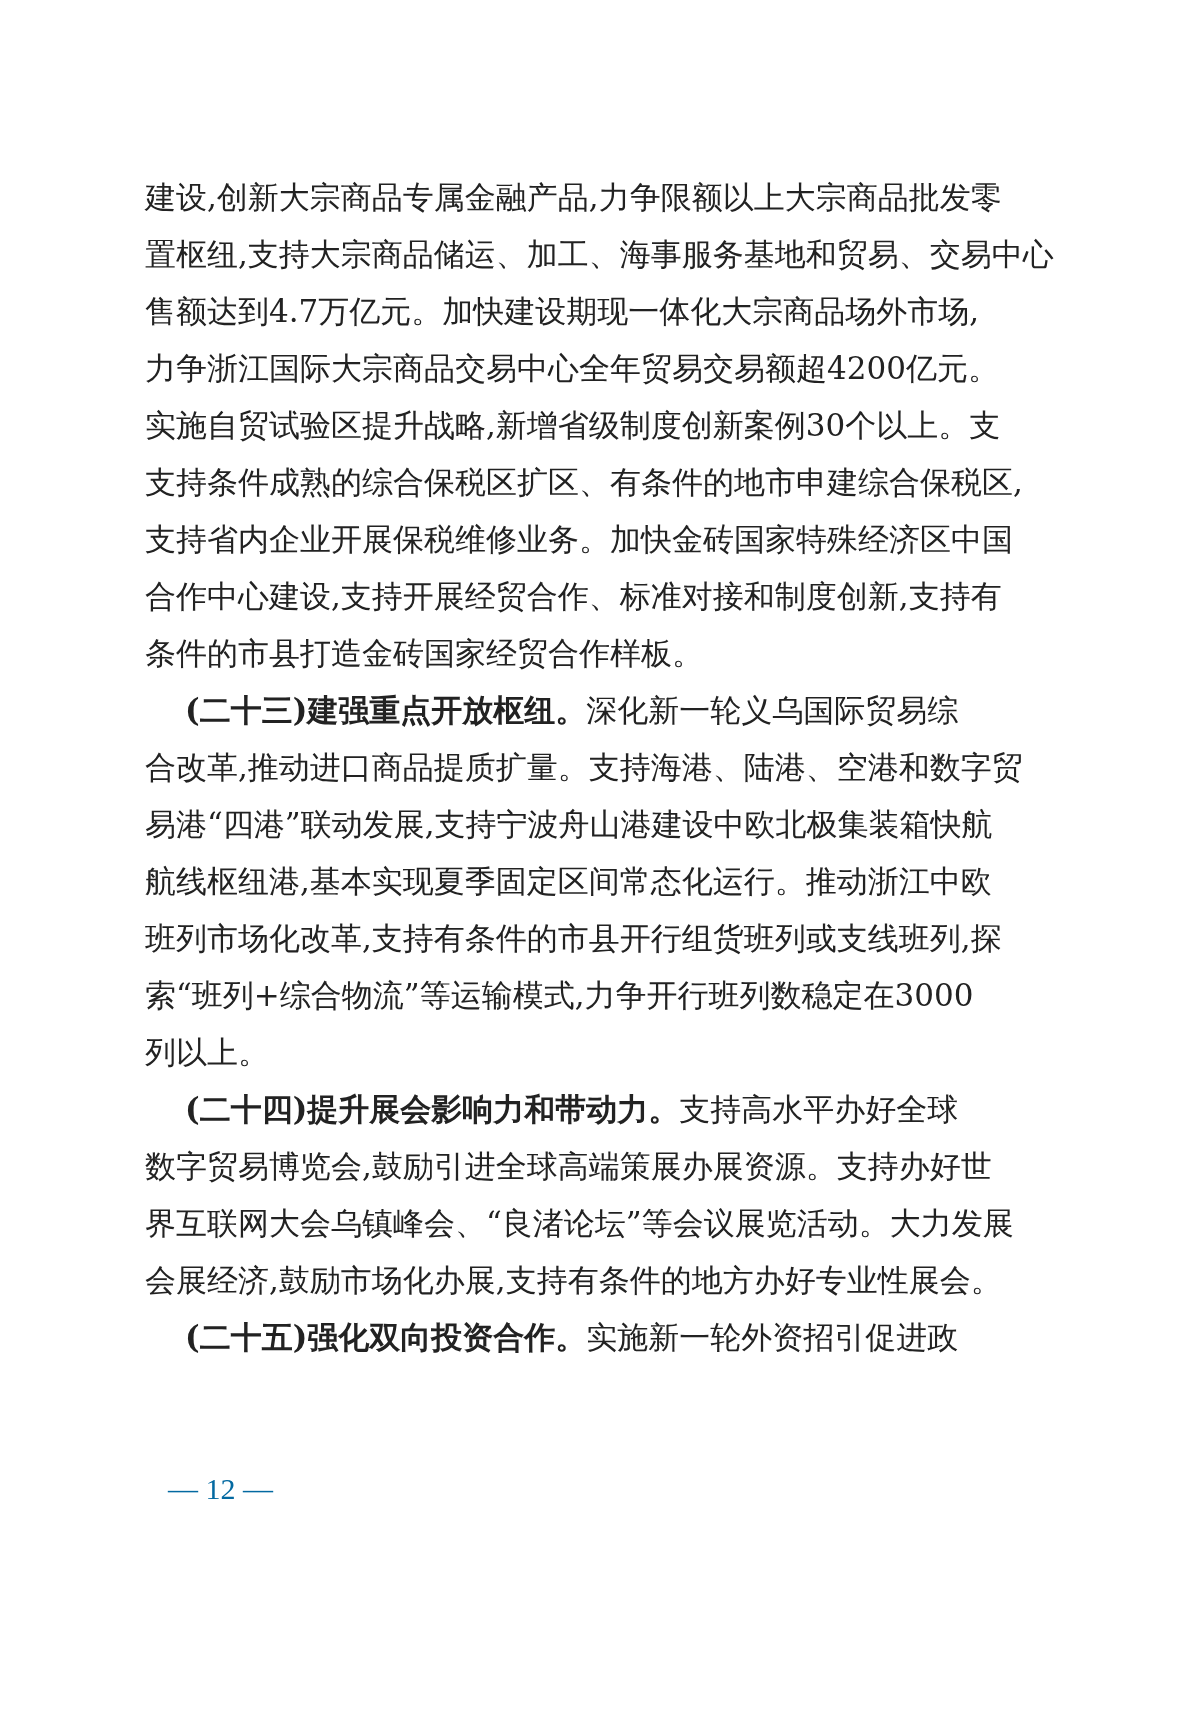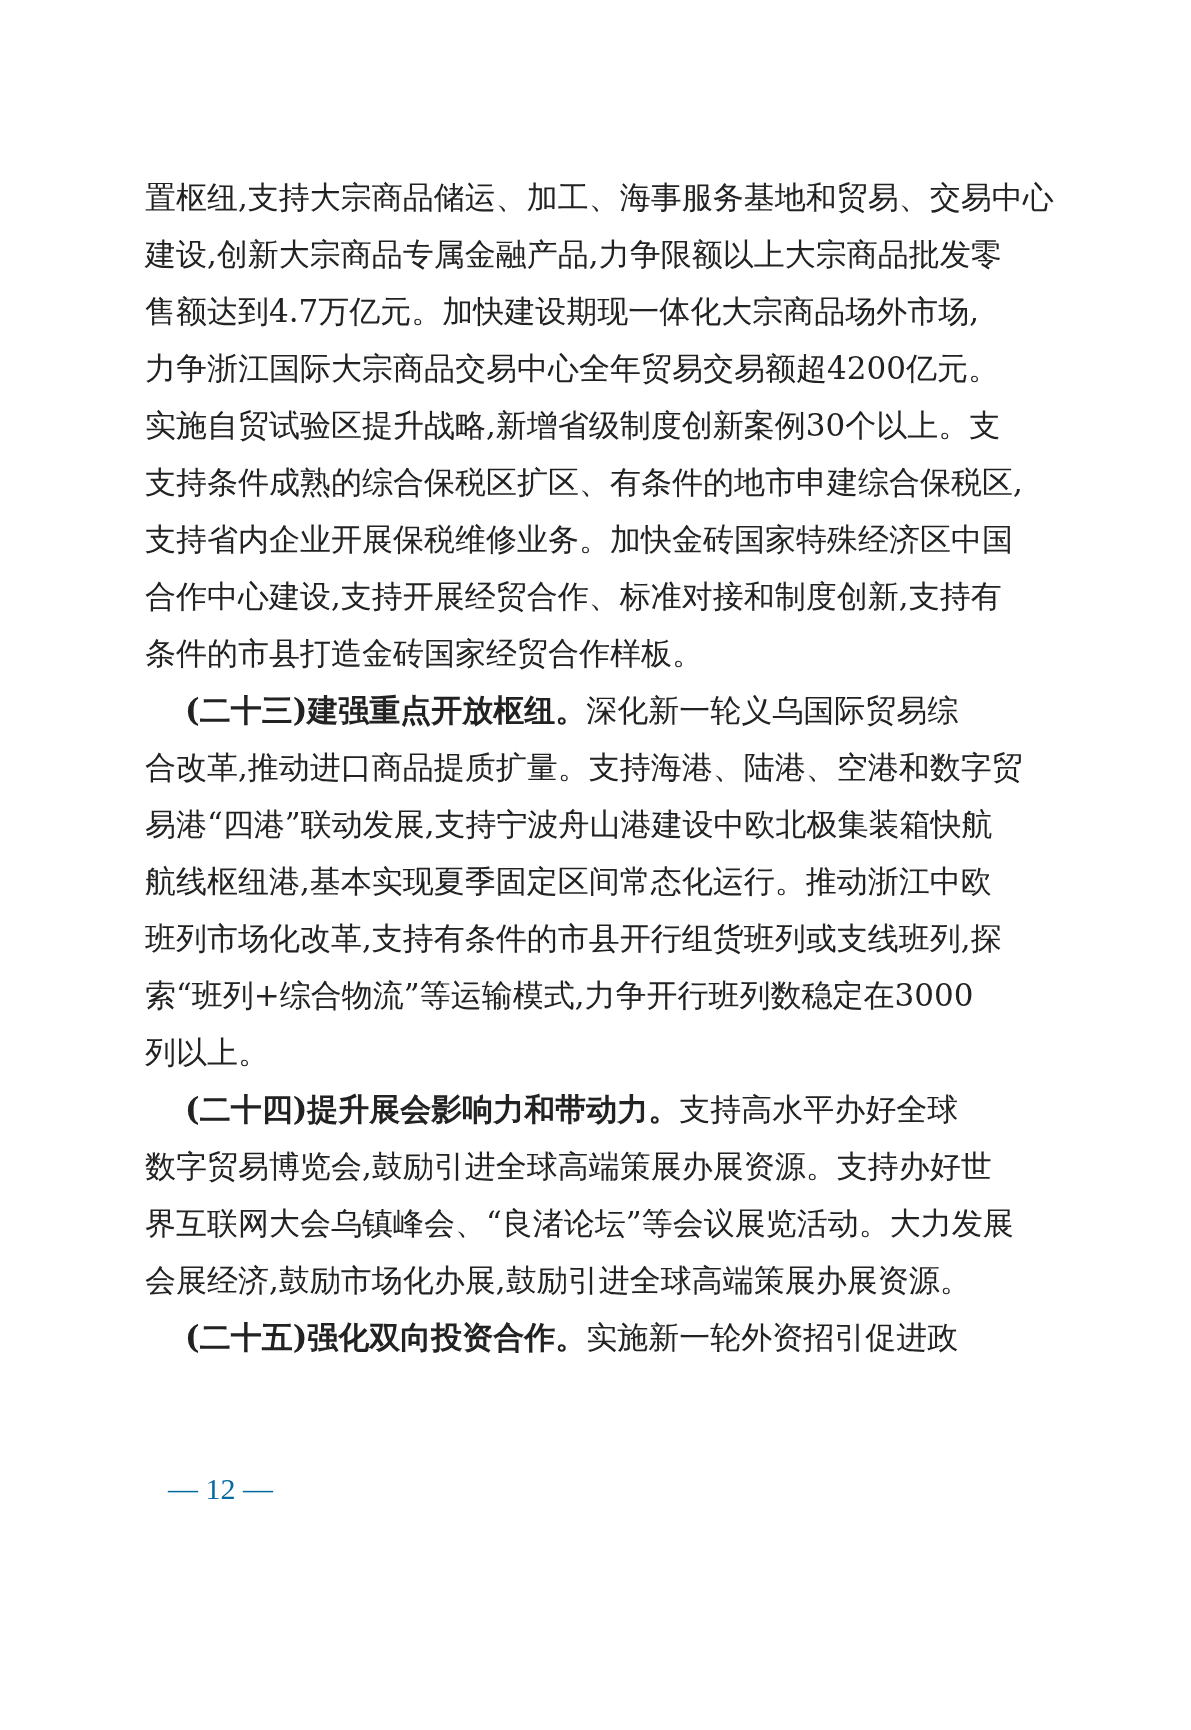--- a/index.html
+++ b/index.html
@@ -20,39 +20,39 @@
   .bold { font-weight: bold; }
   .pagenum {
     position: absolute; left: 168px; top: 1472px;
     font-size: 30px; font-family: "Liberation Serif", serif; color: #0369a1;
   }
 </style>
 </head>
 <body>
 
 <div class="page">
+  <div class="line">建设,创新大宗商品专属金融产品,力争限额以上大宗商品批发零</div>
   <div class="line">置枢纽,支持大宗商品储运、加工、海事服务基地和贸易、交易中心</div>
-  <div class="line">建设,创新大宗商品专属金融产品,力争限额以上大宗商品批发零</div>
   <div class="line">售额达到4.7万亿元。加快建设期现一体化大宗商品场外市场,</div>
   <div class="line">力争浙江国际大宗商品交易中心全年贸易交易额超4200亿元。</div>
   <div class="line">实施自贸试验区提升战略,新增省级制度创新案例30个以上。支</div>
   <div class="line">支持条件成熟的综合保税区扩区、有条件的地市申建综合保税区,</div>
   <div class="line">支持省内企业开展保税维修业务。加快金砖国家特殊经济区中国</div>
   <div class="line">合作中心建设,支持开展经贸合作、标准对接和制度创新,支持有</div>
   <div class="line last">条件的市县打造金砖国家经贸合作样板。</div>
 
   <div class="line indent"><span class="bold">(二十三)建强重点开放枢纽。</span><span>深化新一轮义乌国际贸易综</span></div>
   <div class="line">合改革,推动进口商品提质扩量。支持海港、陆港、空港和数字贸</div>
   <div class="line">易港“四港”联动发展,支持宁波舟山港建设中欧北极集装箱快航</div>
   <div class="line">航线枢纽港,基本实现夏季固定区间常态化运行。推动浙江中欧</div>
   <div class="line">班列市场化改革,支持有条件的市县开行组货班列或支线班列,探</div>
   <div class="line">索“班列+综合物流”等运输模式,力争开行班列数稳定在3000</div>
   <div class="line last">列以上。</div>
 
   <div class="line indent"><span class="bold">(二十四)提升展会影响力和带动力。</span><span>支持高水平办好全球</span></div>
   <div class="line">数字贸易博览会,鼓励引进全球高端策展办展资源。支持办好世</div>
   <div class="line">界互联网大会乌镇峰会、“良渚论坛”等会议展览活动。大力发展</div>
-  <div class="line">会展经济,鼓励市场化办展,鼓励引进全球高端策展办展资源。</div>
+  <div class="line">会展经济,鼓励市场化办展,支持有条件的地方办好专业性展会。</div>
 
   <div class="line indent"><span class="bold">(二十五)强化双向投资合作。</span><span>实施新一轮外资招引促进政</span></div>
 </div>
 
 <div class="pagenum">— 12 —</div>
 
 </body></html>

